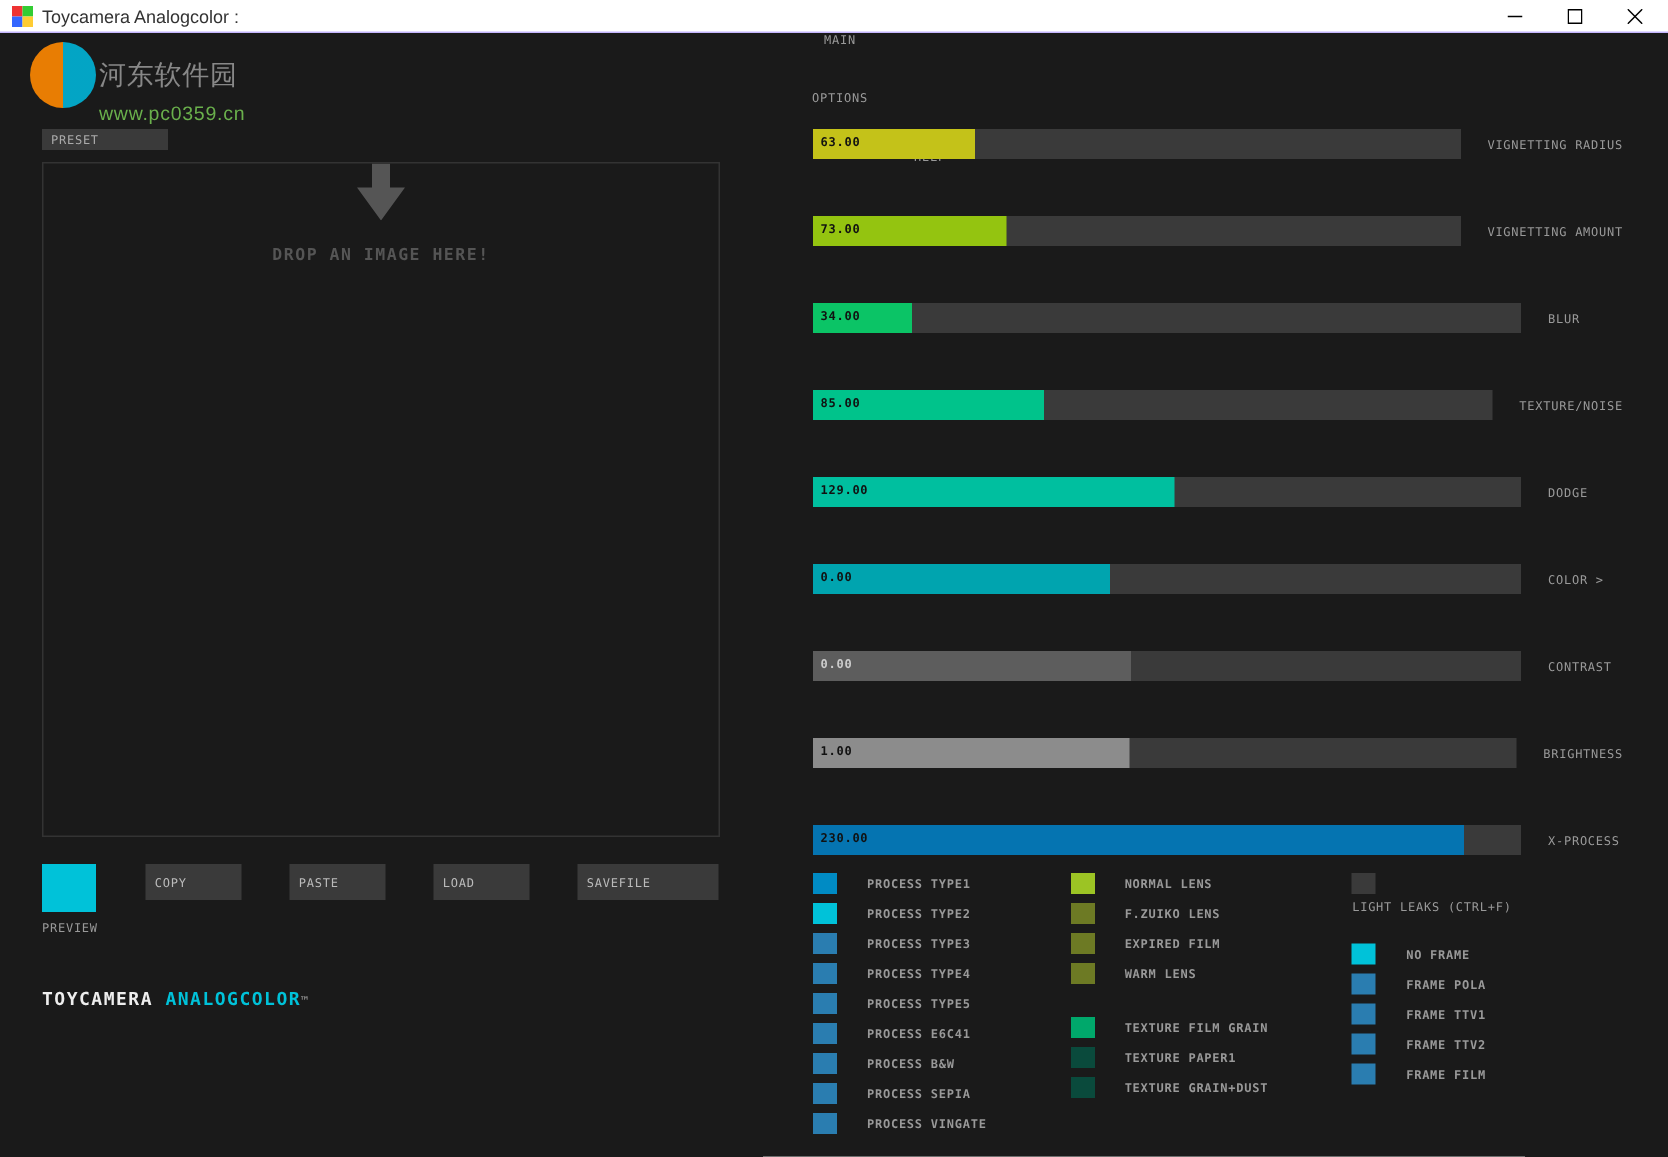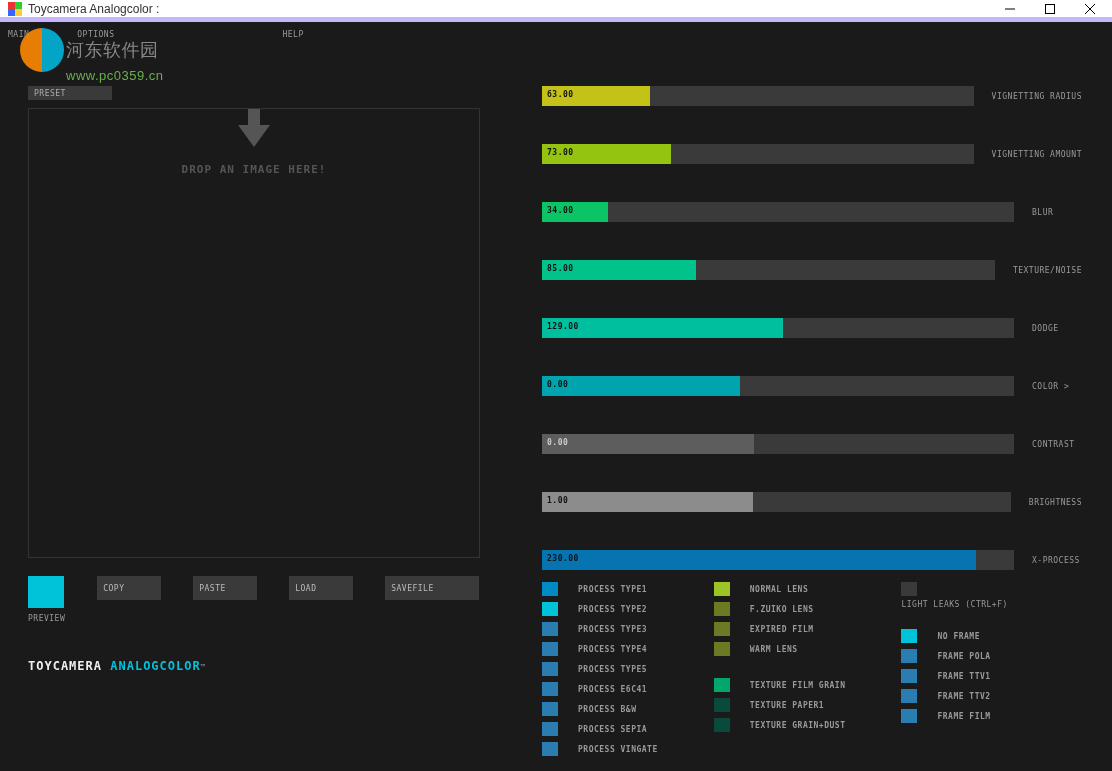--- a/index.html
+++ b/index.html
@@ -8,21 +8,21 @@
   font-size: 9px;
   background: #fff;
   width: 1112px;
   height: 771px;
   overflow: hidden;
   position: relative;
 }
 .titlebar {
   height: 22px;
   background: #fff;
-  border-bottom: 5px solid #c4b5fd;
+  border-bottom: 1px solid #c4b5fd;
   display: flex;
   align-items: center;
   justify-content: space-between;
   padding: 0 2px;
 }
 .titlebar-left { display: flex; align-items: center; gap: 6px; padding-left: 6px; }
 .title-icon { width: 14px; height: 14px; display: flex; flex-wrap: wrap; }
 .title-icon span { width: 7px; height: 7px; }
 .title-text { font-size: 12px; color: #333; }
 .win-controls { display: flex; }
@@ -34,24 +34,25 @@
   color: #888;
   position: relative;
   font-family: "Lucida Console", monospace;
   font-size: 8px;
   letter-spacing: 0.5px;
 }
 .menubar {
   height: 24px;
   display: flex;
   align-items: center;
-  gap: 48px;
+  gap: 30px;
   padding-left: 8px;
   font-size: 8px;
   color: #999;
+  flex-direction: column;
 }
 .menu-item { cursor: default; }
 .watermark {
   position: absolute;
   top: 6px;
   left: 20px;
   pointer-events: none;
   width: 200px;
 }
 .watermark-top { display: flex; align-items: center; gap: 2px; }

